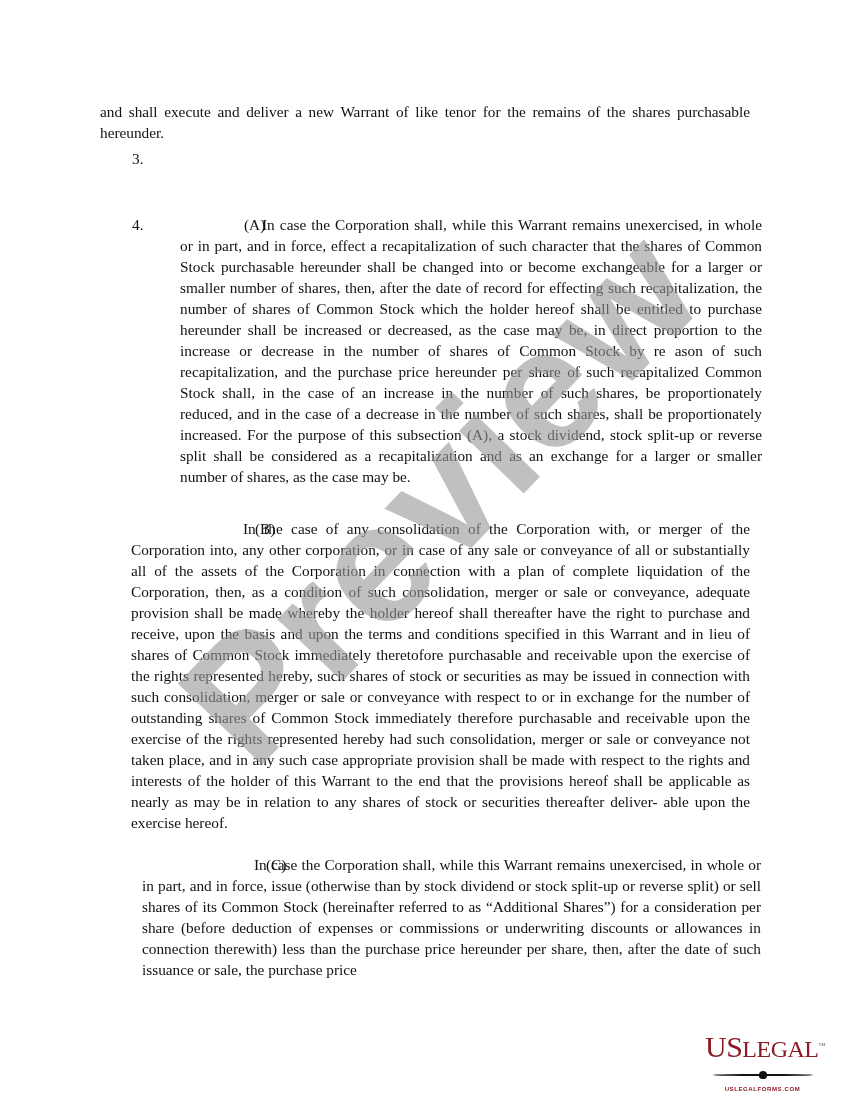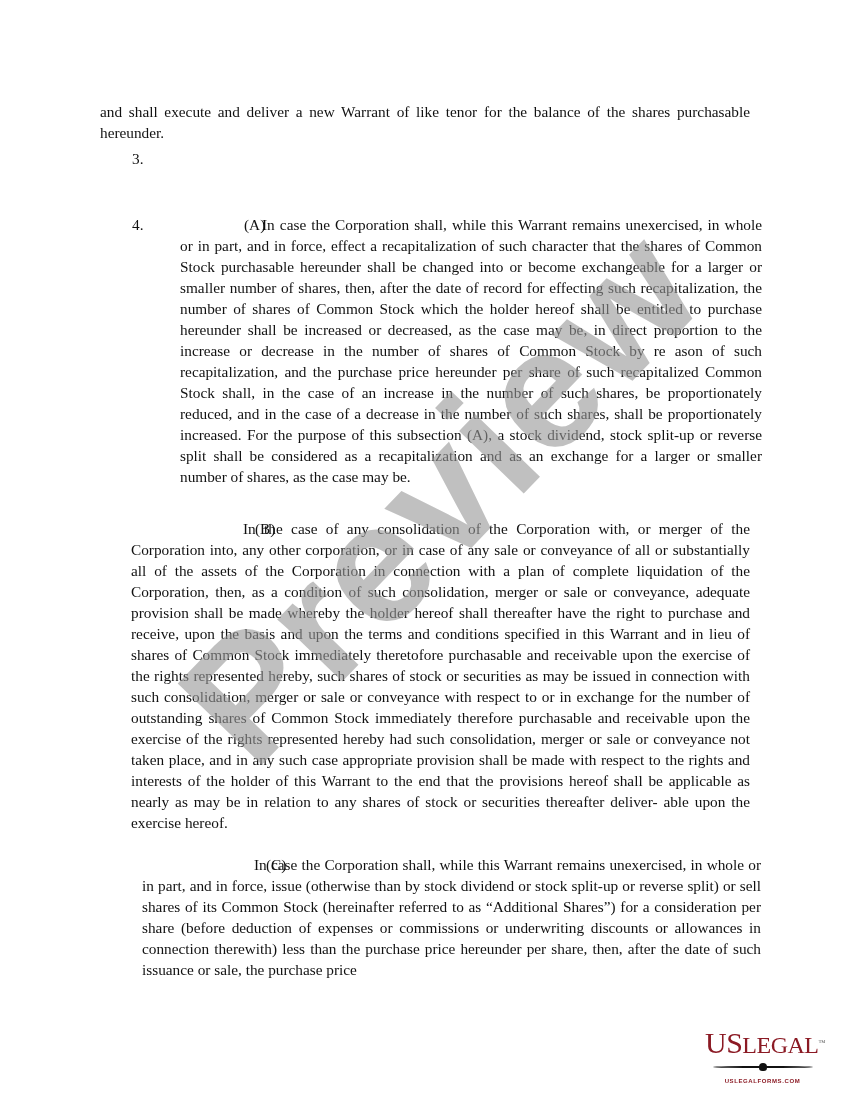--- a/index.html
+++ b/index.html
@@ -17,34 +17,34 @@
   .pB { left: 131px; top: 518px; width: 619px; text-indent: 62px; }
   .pC { left: 142px; top: 854px; width: 619px; text-indent: 62px; }
   .label { display: inline-block; width: 50px; }
   .watermark {
     position: absolute; left: 105px; top: 470px; width: 700px;
     font-family: "Liberation Sans", sans-serif; font-weight: bold; font-size: 170px;
     color: rgba(150,150,150,0.6); transform: rotate(-46deg); transform-origin: center;
     letter-spacing: 2px; pointer-events: none;
   }
   .logo { position: absolute; left: 705px; top: 1025px; width: 115px; text-align: center; }
-  .logo-main { font-family: "Liberation Serif", serif; font-size: 30px; color: #8b1a24; letter-spacing: -0.5px; line-height: 36px; }
+  .logo-main { font-family: "Liberation Serif", serif; font-size: 30px; color: #8b1a24; letter-spacing: -0.5px; line-height: 43px; }
   .logo-main .small { font-size: 24px; }
   .tm { font-size: 7px; vertical-align: top; color: #555; }
   .eagle { height: 8px; margin: 0 auto; width: 100px; position: relative; }
   .eagle::before { content: ""; position: absolute; left: 0; right: 0; top: 3px; height: 2px; background: #111; border-radius: 50%; }
   .eagle::after { content: ""; position: absolute; left: 46px; top: 0; width: 8px; height: 8px; background: #111; border-radius: 50% 50% 40% 40%; }
   .logo-url { font-family: "Liberation Sans", sans-serif; font-size: 6px; color: #8b1a24; letter-spacing: 0.6px; font-weight: bold; }
 </style>
 </head>
 <body>
 
 <div class="page">
 
-  <p class="para p-cont">and shall execute and deliver a new Warrant of like tenor for the balance of the shares purchasable hereunder.</p>
+  <p class="para p-cont">and shall execute and deliver a new Warrant of like tenor for the remains of the shares purchasable hereunder.</p>
 
   <span class="p3-num">3.</span>
 
   <span class="p4-num">4.</span>
   <p class="para p4"><span class="label">(A)</span><span>In case the Corporation shall, while this Warrant remains unexercised, in whole or in part, and in force, effect a recapitalization of such character that the shares of Common Stock purchasable hereunder shall be changed into or become exchangeable for a larger or smaller number of shares, then, after the date of record for effecting such recapitalization, the number of shares of Common Stock which the holder hereof shall be entitled to purchase hereunder shall be increased or decreased, as the case may be, in direct proportion to the increase or decrease in the number of shares of Common Stock by re ason of such recapitalization, and the purchase price hereunder per share of such recapitalized Common Stock shall, in the case of an increase in the number of such shares, be proportionately reduced, and in the case of a decrease in the number of such shares, shall be proportionately increased. For the purpose of this subsection (A), a stock dividend, stock split-up or reverse split shall be considered as a recapitalization and as an exchange for a larger or smaller number of shares, as the case may be.</span></p>
 
   <p class="para pB"><span class="label">(B)</span><span>In the case of any consolidation of the Corporation with, or merger of the Corporation into, any other corporation, or in case of any sale or conveyance of all or substantially all of the assets of the Corporation in connection with a plan of complete liquidation of the Corporation, then, as a condition of such consolidation, merger or sale or conveyance, adequate provision shall be made whereby the holder hereof shall thereafter have the right to purchase and receive, upon the basis and upon the terms and conditions specified in this Warrant and in lieu of shares of Common Stock immediately theretofore purchasable and receivable upon the exercise of the rights represented hereby, such shares of stock or securities as may be issued in connection with such consolidation, merger or sale or conveyance with respect to or in exchange for the number of outstanding shares of Common Stock immediately therefore purchasable and receivable upon the exercise of the rights represented hereby had such consolidation, merger or sale or conveyance not taken place, and in any such case appropriate provision shall be made with respect to the rights and interests of the holder of this Warrant to the end that the provisions hereof shall be applicable as nearly as may be in relation to any shares of stock or securities thereafter deliver- able upon the exercise hereof.</span></p>
 
   <p class="para pC"><span class="label">(C)</span><span>In case the Corporation shall, while this Warrant remains unexercised, in whole or in part, and in force, issue (otherwise than by stock dividend or stock split-up or reverse split) or sell shares of its Common Stock (hereinafter referred to as “Additional Shares”) for a consideration per share (before deduction of expenses or commissions or underwriting discounts or allowances in connection therewith) less than the purchase price hereunder per share, then, after the date of such issuance or sale, the purchase price</span></p>
 

